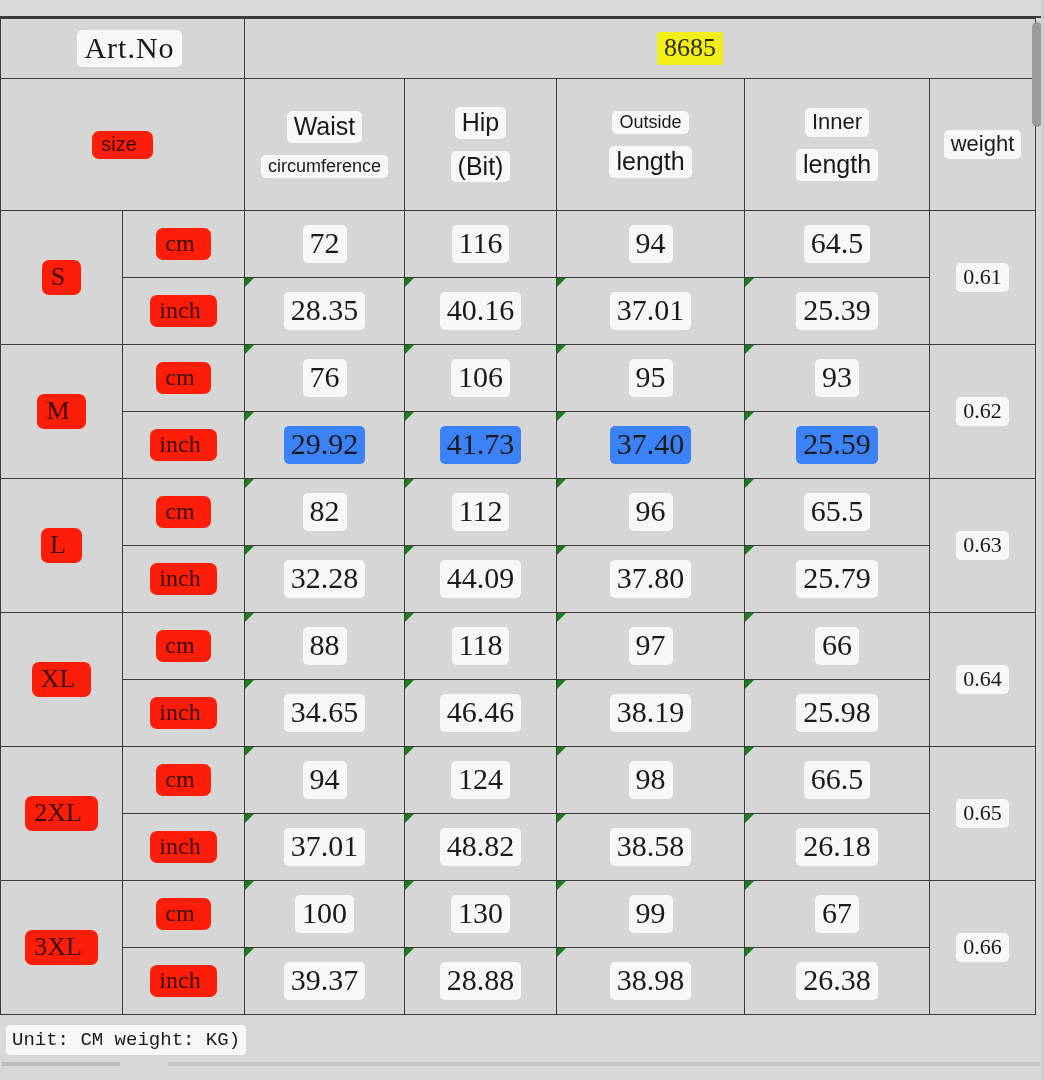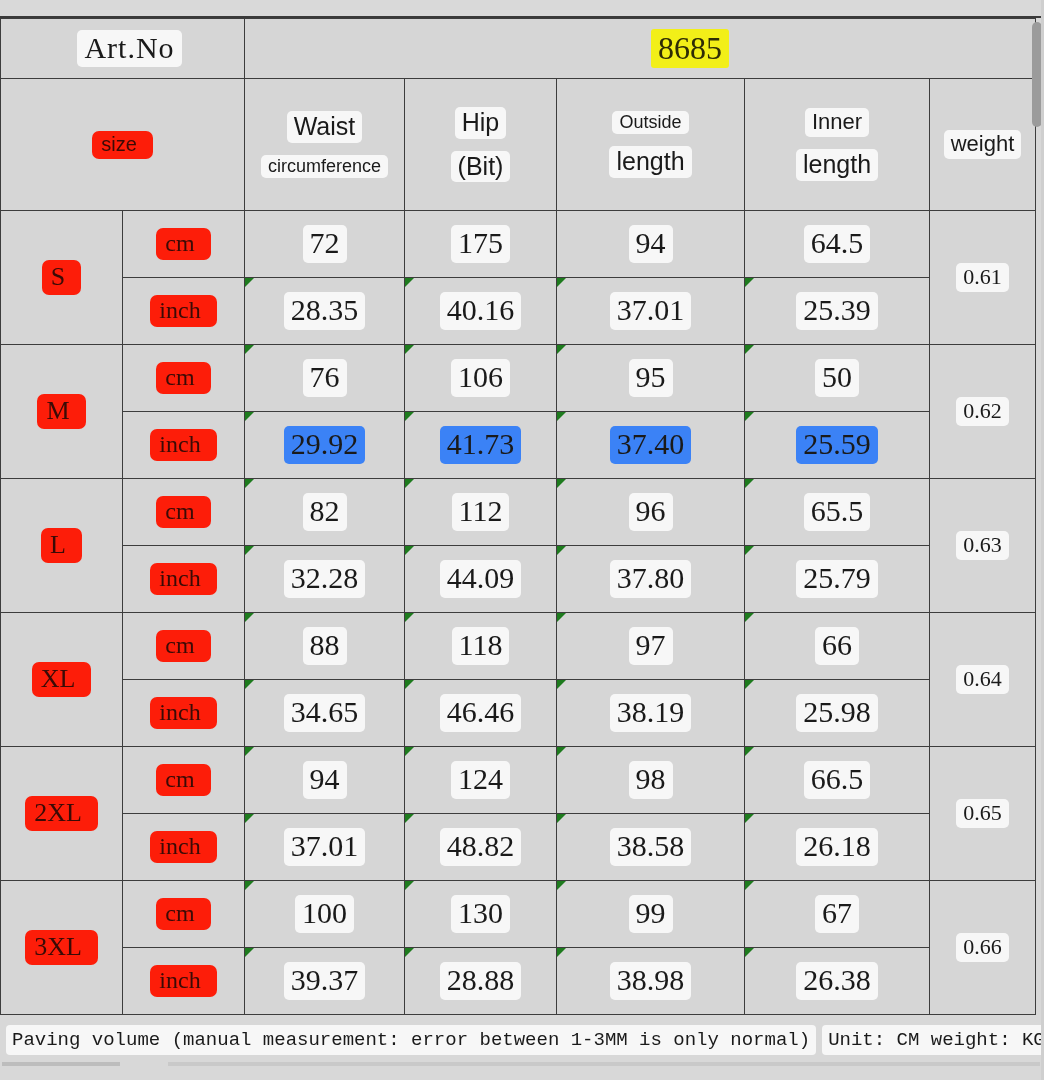--- a/index.html
+++ b/index.html
@@ -62,21 +62,21 @@
     color: #3a0b06;
     border-radius: 7px;
     padding: 2px 16px 3px 9px;
   }
   .chip.yellow { background: #f2ef18; color: #2e2c05; border-radius: 3px; }
 
   
   .artno-label { height: 60px; font-size: 30px; letter-spacing: 1px; padding-left: 14px; }
   .artno-value {
     height: 60px; background: #d5d411;
-    font-size: 32px; text-align: left; padding-left: 100px;
+    font-size: 26px; text-align: left; padding-left: 100px;
   }
 
   .size-head {
     background: #e30f00; height: 132px;
     font-size: 20px; font-family: "Liberation Sans", sans-serif;
   }
   .col-head {
     height: 132px; font-family: "Liberation Sans", sans-serif;
     padding: 6px 4px;
   }
@@ -179,39 +179,39 @@
           <td class="col-head">
             <span class="l1 mid"><span class="chip">Inner</span></span>
             <span class="l2 "><span class="chip">length</span></span>
           </td>
           <td class="col-head"><span class="mid"><span class="chip">weight</span></span></td>
         </tr>
         <tr>
           <td class="size-cell" rowspan="2"><span class="chip red">S</span></td>
           <td class="unit-cell"><span class="chip red">cm</span></td>
           <td class="num-cell"><span class="chip">72</span></td>
-          <td class="num-cell"><span class="chip">175</span></td>
+          <td class="num-cell"><span class="chip">116</span></td>
           <td class="num-cell"><span class="chip">94</span></td>
           <td class="num-cell"><span class="chip">64.5</span></td>
           <td class="wt-cell" rowspan="2"><span class="chip">0.61</span></td>
         </tr>
         <tr>
           <td class="unit-cell"><span class="chip red">inch</span></td>
           <td class="num-cell tri"><span class="chip">28.35</span></td>
           <td class="num-cell tri"><span class="chip">40.16</span></td>
           <td class="num-cell tri"><span class="chip">37.01</span></td>
           <td class="num-cell tri"><span class="chip">25.39</span></td>
         </tr>
         <tr>
           <td class="size-cell" rowspan="2"><span class="chip red">M</span></td>
           <td class="unit-cell"><span class="chip red">cm</span></td>
           <td class="num-cell tri"><span class="chip">76</span></td>
           <td class="num-cell tri"><span class="chip">106</span></td>
           <td class="num-cell tri"><span class="chip">95</span></td>
-          <td class="num-cell tri"><span class="chip">50</span></td>
+          <td class="num-cell tri"><span class="chip">93</span></td>
           <td class="wt-cell" rowspan="2"><span class="chip">0.62</span></td>
         </tr>
         <tr>
           <td class="unit-cell"><span class="chip red">inch</span></td>
           <td class="num-cell tri"><span class="chip bright">29.92</span></td>
           <td class="num-cell tri"><span class="chip bright">41.73</span></td>
           <td class="num-cell tri"><span class="chip bright">37.40</span></td>
           <td class="num-cell tri"><span class="chip bright">25.59</span></td>
         </tr>
         <tr>
@@ -275,21 +275,20 @@
           <td class="unit-cell"><span class="chip red">inch</span></td>
           <td class="num-cell tri"><span class="chip">39.37</span></td>
           <td class="num-cell tri"><span class="chip">28.88</span></td>
           <td class="num-cell tri"><span class="chip">38.98</span></td>
           <td class="num-cell tri"><span class="chip">26.38</span></td>
         </tr>
       </tbody>
   </table>
 
   <div class="footer">
-    <span class="note">Paving volume (manual measurement: error between 1-3MM is only normal)</span>
     <span class="note">Unit: CM weight: KG)</span>
   </div>
 
   <div class="vscroll">
     <div class="thumb"></div>
   </div>
   <div class="hscroll">
     <div class="thumb-a"></div>
     <div class="thumb-b"></div>
   </div>

